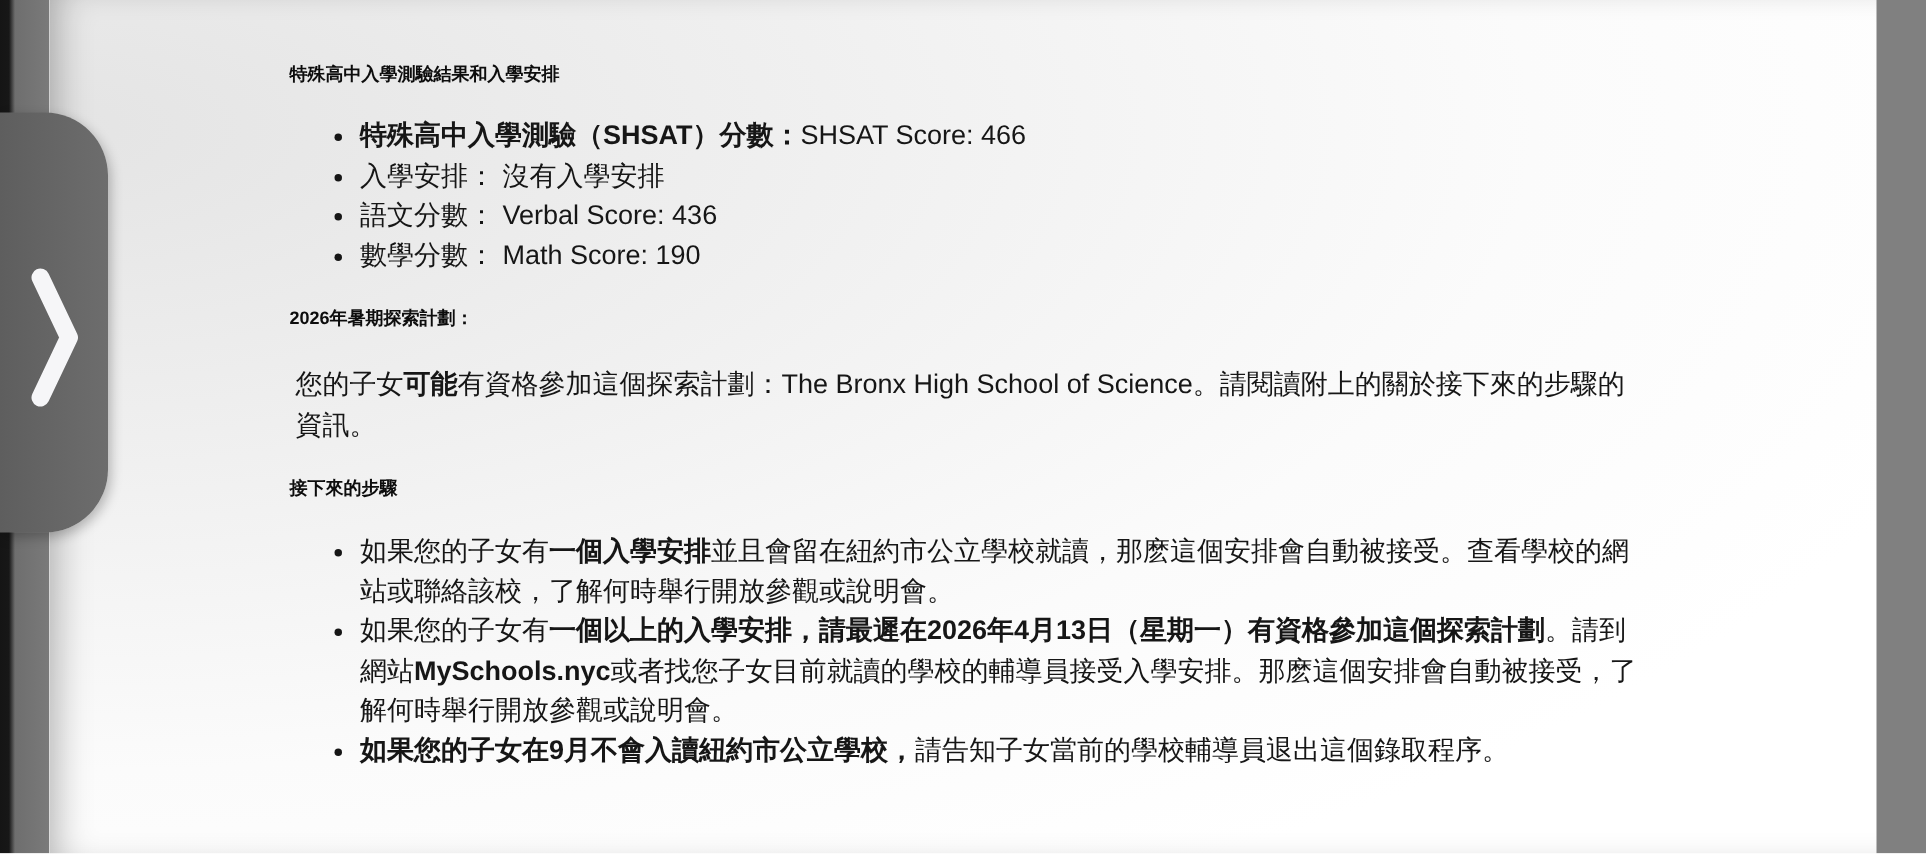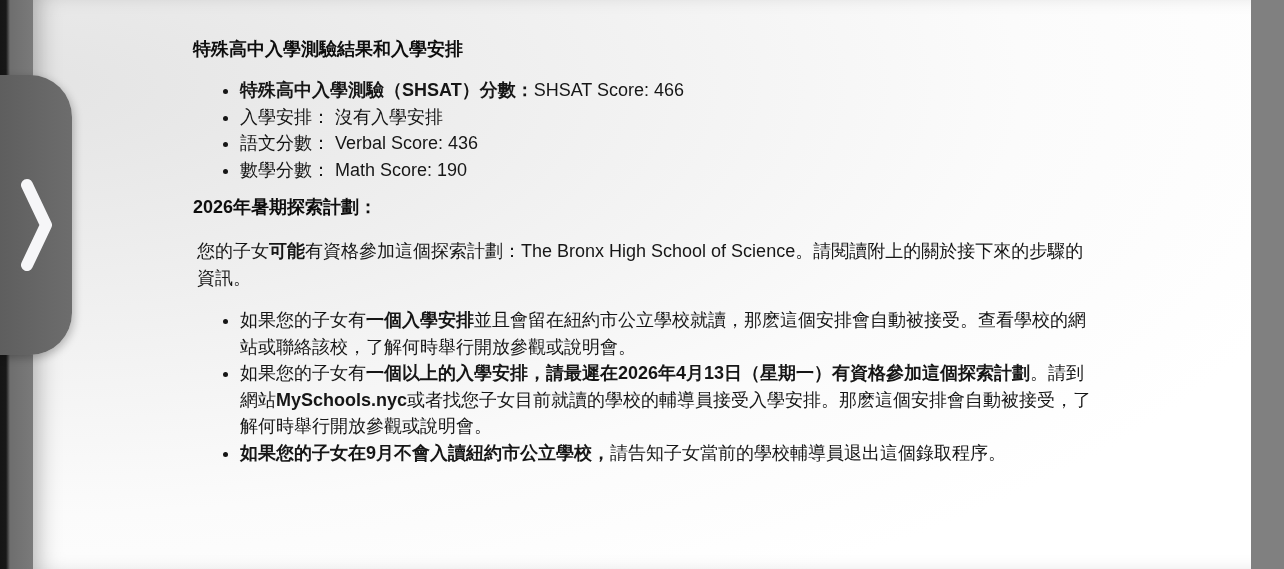--- a/index.html
+++ b/index.html
@@ -23,22 +23,22 @@
     position:absolute;left:0;top:75px;width:72px;height:280px;
     background:linear-gradient(to right,#5e5e5e,#6d6d6d);
     border:none;border-radius:0 42px 42px 0;padding:0;cursor:pointer;
     box-shadow:2px 3px 8px rgba(0,0,0,0.25);
   }
   .expand-tab svg{position:absolute;left:20px;top:102px;display:block;}
   .doc{
     position:absolute;left:160px;top:36px;width:906px;
     font-size:18px;line-height:26.5px;color:#161616;
   }
-  .doc h1,.doc h2{font-size:18px;line-height:26px;margin:0;font-weight:700;color:#0d0d0d;}
-  .doc h2{margin-top:11px;}
+  .doc h1,.doc h2{font-size:12px;line-height:26px;margin:0;font-weight:700;color:#0d0d0d;}
+  .doc h2{margin-top:16px;}
   .doc p{margin:18px 0 0 4px;}
   .doc ul{margin:15px 3px 0 0;padding:0 0 0 47px;list-style:disc;}
   .doc ul.steps{margin-top:16px;}
   .doc li{line-height:26.5px;}
   .doc .b{font-weight:700;}
 </style>
 </head>
 <body>
 
 <div class="screen">
@@ -54,20 +54,21 @@
         <li><span class="b">特殊高中入學測驗（SHSAT）分數：</span><span>SHSAT Score: 466</span></li>
         <li><span>入學安排： 沒有入學安排</span></li>
         <li><span>語文分數： Verbal Score: 436</span></li>
         <li><span>數學分數： Math Score: 190</span></li>
       </ul>
 
       <h2>2026年暑期探索計劃：</h2>
 
       <p><span>您的子女</span><span class="b">可能</span><span>有資格參加這個探索計劃：The Bronx High School of Science。請閱讀附上的關於接下來的步驟的資訊。</span></p>
 
+      <h2>接下來的步驟</h2>
 
 
       <ul class="steps">
         <li><span>如果您的子女有</span><span class="b">一個入學安排</span><span>並且會留在紐約市公立學校就讀，那麽這個安排會自動被接受。查看學校的網站或聯絡該校，了解何時舉行開放參觀或說明會。</span></li>
         <li><span>如果您的子女有</span><span class="b">一個以上的入學安排，請最遲在2026年4月13日（星期一）有資格參加這個探索計劃</span><span>。請到網站</span><span class="b">MySchools.nyc</span><span>或者找您子女目前就讀的學校的輔導員接受入學安排。那麽這個安排會自動被接受，了解何時舉行開放參觀或說明會。</span></li>
         <li><span class="b">如果您的子女在9月不會入讀紐約市公立學校，</span><span>請告知子女當前的學校輔導員退出這個錄取程序。</span></li>
       </ul>
 
     </div>
   </div>

